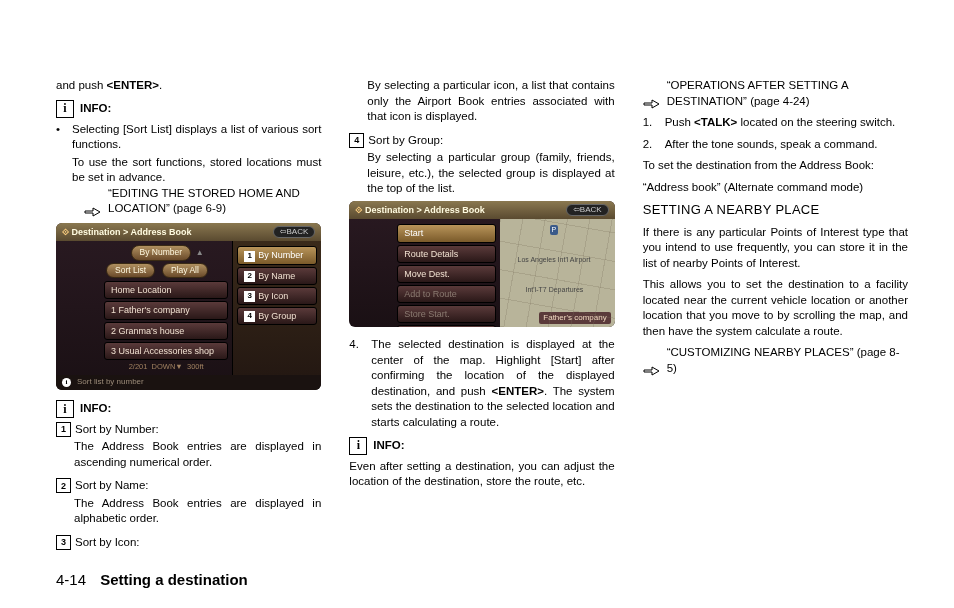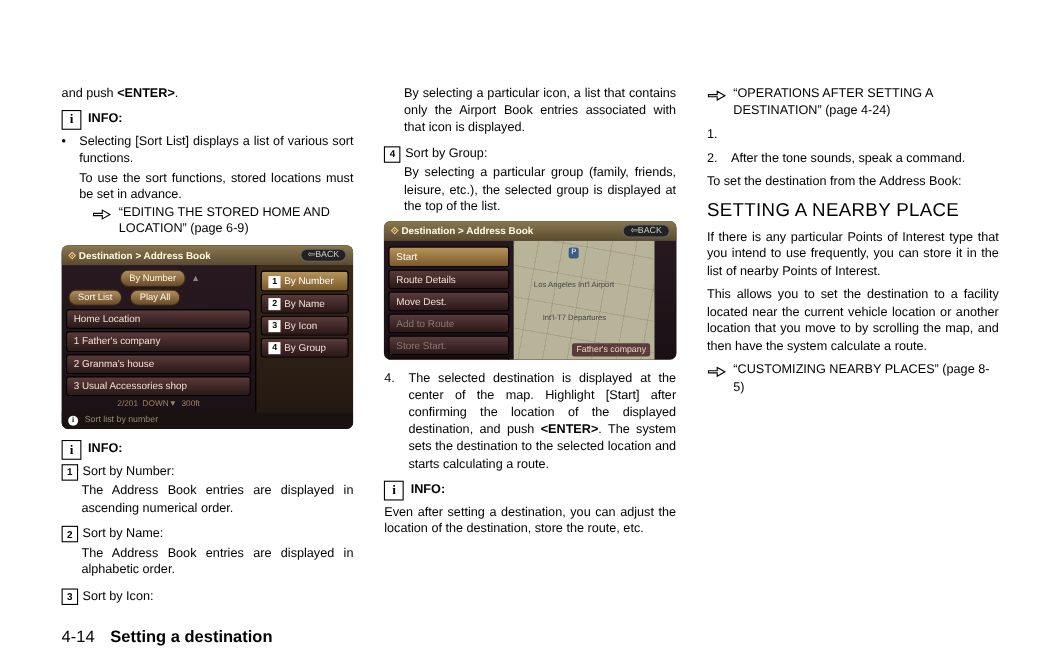--- a/index.html
+++ b/index.html
@@ -46,21 +46,21 @@
 
   .bullet-block {
     display: flex;
     gap: 8px;
     text-align: justify;
   }
   .bullet-dot { flex: 0 0 8px; }
 
   .ref-row {
     display: flex;
-    align-items: flex-start;
+    align-items: flex-end;
     gap: 6px;
     padding-left: 28px;
     margin-bottom: 6px;
   }
   .hand-icon {
     flex: 0 0 18px;
     height: 14px;
     position: relative;
   }
   .hand-icon svg { width:18px; height:14px; }
@@ -87,21 +87,21 @@
   }
   .shot-hdr .bc { font-weight: bold; }
   .shot-back {
     background: #222;
     border: 1px solid #666;
     border-radius: 8px;
     padding: 0 6px;
     font-size: 8px;
     color: #ccc;
   }
-  .shot-body { display:flex; }
+  .shot-body { display:flex;margin-left:44px; }
   .shot-left { flex:1; padding:3px 4px; }
   .shot-right {
     width: 80px;
     background: linear-gradient(#3a2a1a, #241812);
     padding: 3px 4px;
     border-left: 1px solid #000;
   }
   .pill {
     display:inline-block;
     background: linear-gradient(#b09060, #6a4a2a);
@@ -173,21 +173,21 @@
     width:18px;height:16px;background:#555;border-radius:2px;
     position:relative;
   }
   .voice-icon::after{
     content:"";position:absolute;right:-3px;bottom:-1px;
     width:7px;height:7px;border:1.5px solid #555;border-left:none;border-top:none;
     border-radius:0 0 6px 0;
   }
 
   .heading {
-    font-size:17px;
+    font-size:13px;
     margin:6px 0 6px 0;
     letter-spacing:0.3px;
   }
 
   .map-side {
     width:120px;
     background:#b8b49a;
     color:#444;
     font-size:7px;
     padding:4px;
@@ -338,27 +338,31 @@
       <svg viewBox="0 0 18 14">
           <path d="M1 8 L9 8 L9 5 L16 9 L9 13 L9 10 L1 10 Z" fill="none" stroke="#000" stroke-width="1"></path>
         </svg>
     </span>
     <span>“OPERATIONS AFTER SETTING A DESTINATION” (page 4-24)</span>
   </div>
 
 
   <div class="ol-item">
     <span class="ol-num">1.</span>
+    <span>
+      <span>Push </span><span class="bold">&lt;TALK&gt;</span><span> located on the steering switch.</span>
+    </span>
   </div>
   <div class="ol-item">
     <span class="ol-num">2.</span>
     <span>After the tone sounds, speak a command.</span>
   </div>
 
   <p>To set the destination from the Address Book:</p>
+  <p>“Address book” (Alternate command mode)</p>
 
   <div class="heading">SETTING A NEARBY PLACE</div>
 
   <p class="justify">If there is any particular Points of Interest type that you intend to use frequently, you can store it in the list of nearby Points of Interest.</p>
   <p class="justify">This allows you to set the destination to a facility located near the current vehicle location or another location that you move to by scrolling the map, and then have the system calculate a route.</p>
 
   <div class="ref-row" style="padding-left:0">
     <span class="hand-icon">
       <svg viewBox="0 0 18 14">
           <path d="M1 8 L9 8 L9 5 L16 9 L9 13 L9 10 L1 10 Z" fill="none" stroke="#000" stroke-width="1"></path>

